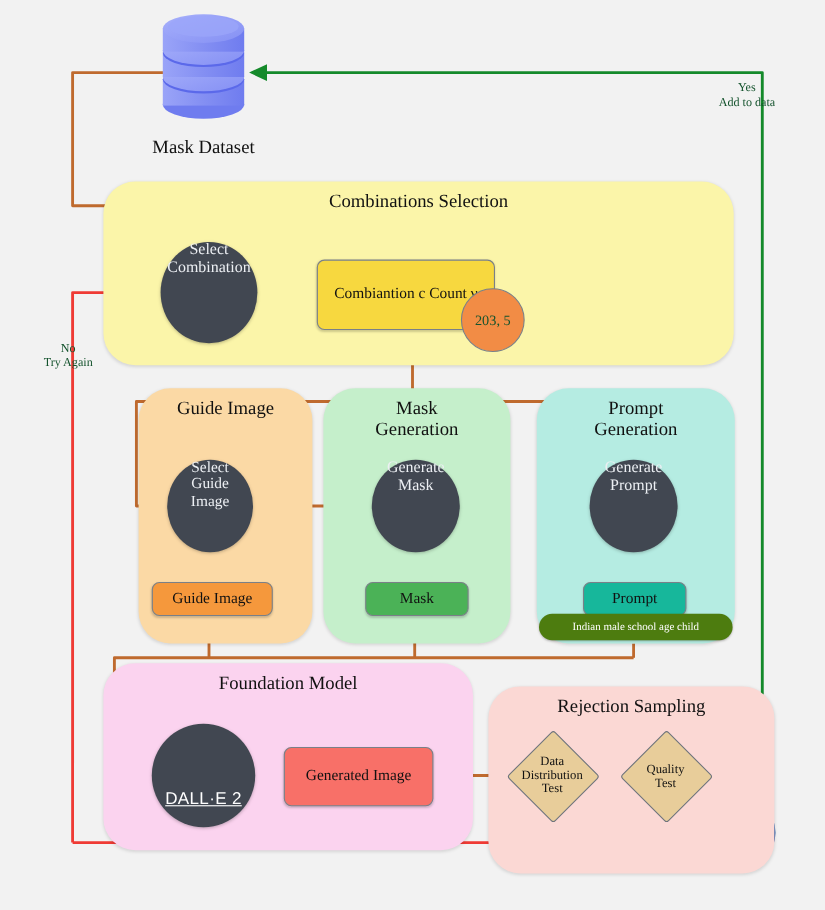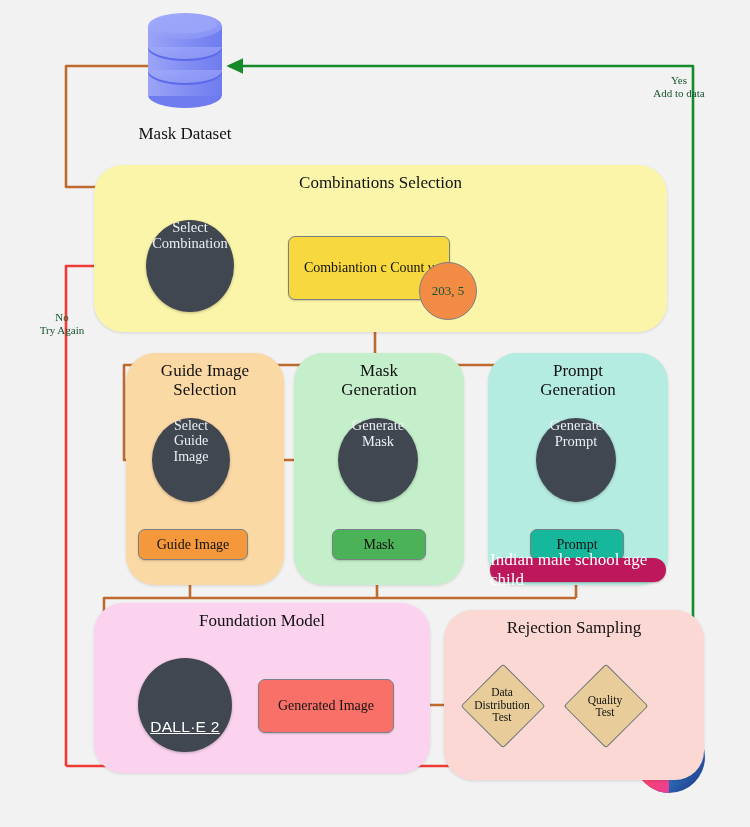--- a/index.html
+++ b/index.html
@@ -48,22 +48,22 @@
     transform:rotate(45deg);border-radius:3px;
   }
   .diamond-label{
     position:absolute;display:flex;align-items:center;justify-content:center;
     text-align:center;font-size:11.5px;color:#111;line-height:1.08;
   }
 
   .edge-label{position:absolute;text-align:center;font-size:11px;color:#14532d;line-height:1.2;}
   .node-caption{position:absolute;text-align:center;font-size:17px;color:#111;}
   .pill{
-    position:absolute;border-radius:16px;background:#be185d;
-    color:#fff;font-size:17px;display:flex;align-items:center;justify-content:center;
+    position:absolute;border-radius:16px;background:#4d7c0f;
+    color:#fff;font-size:10px;display:flex;align-items:center;justify-content:center;
     box-shadow:0 1px 2px rgba(0,0,0,.25);
   }
   .dalle-label{
     position:absolute;left:0;right:0;text-align:center;
     font-family:"Liberation Sans",sans-serif;font-size:15.5px;
     color:#fff;letter-spacing:.3px;text-decoration:underline;
   }
 </style>
 </head>
 <body>
@@ -232,21 +232,20 @@
     <div>
       <span>Combiantion c</span>
       <span>Count γ</span>
     </div>
   </div>
   <div class="badge" style="left:419px;top:262px;width:56px;height:56px;">203, 5</div>
 
   <div class="panel" style="left:126px;top:353px;width:158px;height:232px;background:#fbd9a5;">
     <div class="panel-title">
       <div>Guide Image</div>
-      <div>Selection</div>
     </div>
   </div>
   <div class="circle" style="left:152px;top:418px;width:78px;height:84px;font-size:14px;">
     <div>
       <span>Select</span>
       <span>Guide</span>
       <span>Image</span>
     </div>
   </div>
   <div class="chip" style="left:138px;top:529px;width:108px;height:29px;background:#f5983c;">Guide Image</div>
@@ -281,21 +280,21 @@
   <div class="pill" style="left:490px;top:558px;width:176px;height:24px;">Indian male school age child</div>
 
   <div class="panel" style="left:94px;top:603px;width:336px;height:170px;background:#fbd3ef;">
     <div class="panel-title">Foundation Model</div>
   </div>
   <div class="circle" style="left:138px;top:658px;width:94px;height:94px;background:#414751;">
     <div class="dalle-label" style="top:60px;">DALL·E 2</div>
   </div>
   <div class="chip" style="left:258px;top:679px;width:134px;height:52px;background:#f87068;">Generated Image</div>
 
-  <div class="panel" style="left:444px;top:610px;width:260px;height:170px;background:#fbd8d4;">
+  <div class="panel" style="left:444px;top:624px;width:260px;height:170px;background:#fbd8d4;">
     <div class="panel-title">Rejection Sampling</div>
   </div>
 
   <div class="diamond" style="left:473px;top:676px;width:58px;height:58px;"></div>
   <div class="diamond-label" style="left:461px;top:684px;width:82px;height:42px;">
     <div>
       <div>Data</div>
       <div>Distribution</div>
       <div>Test</div>
     </div>

